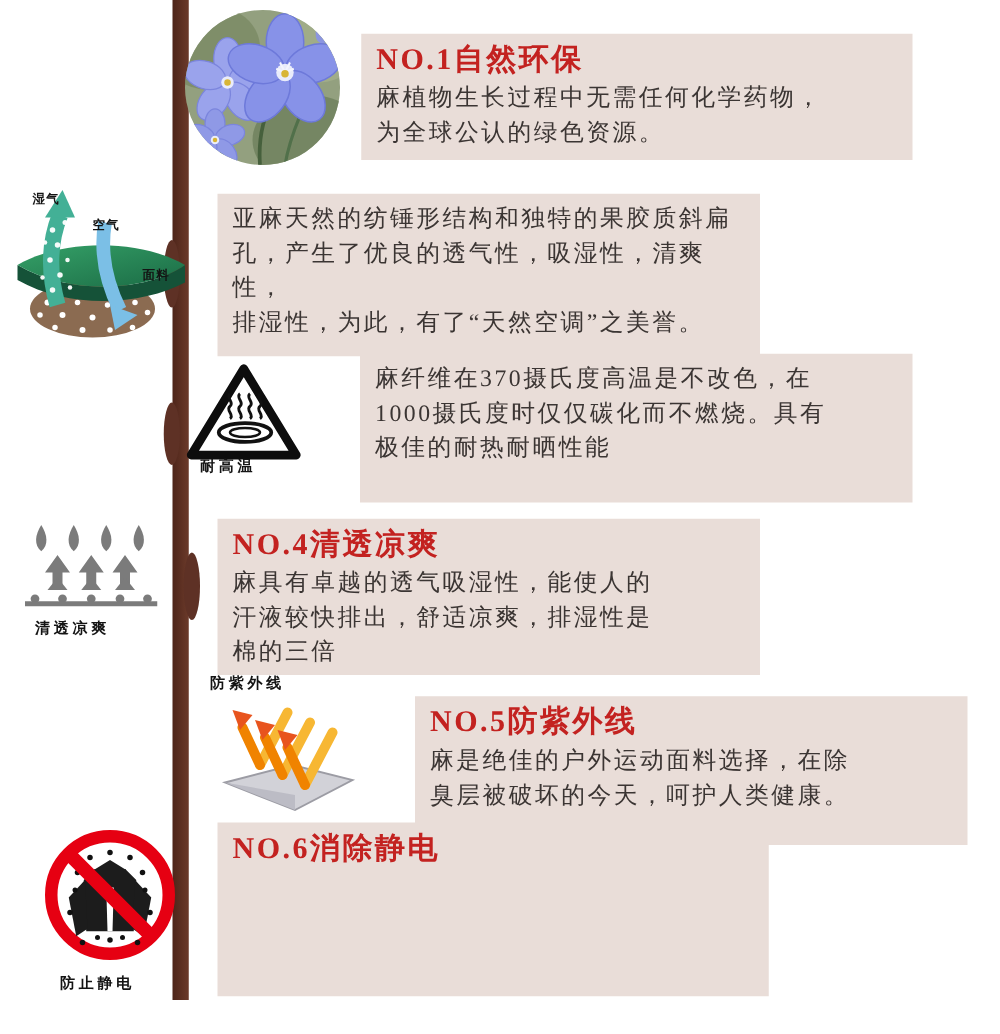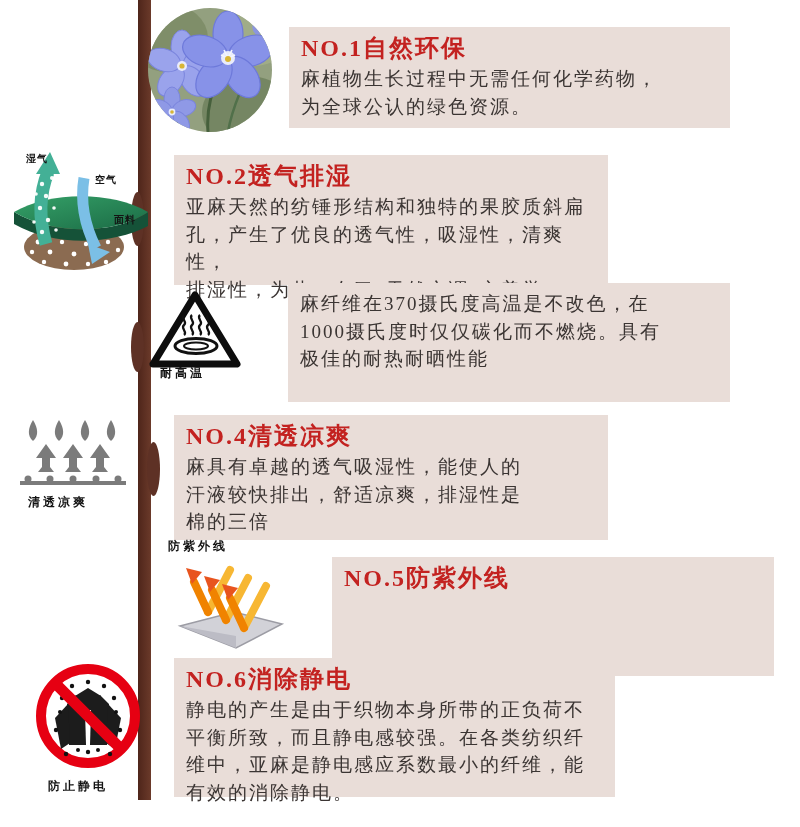--- a/index.html
+++ b/index.html
@@ -48,21 +48,21 @@
   .uv{left:164px;top:538px;width:125px;height:115px;}
   .static{left:32px;top:660px;width:120px;height:145px;}
 
   .icon-label{
     position:absolute;font-weight:bold;color:#141414;
     font-size:12px;letter-spacing:3px;white-space:nowrap;
     font-family:"Liberation Sans","DejaVu Sans",sans-serif;
   }
   .fabric .lbl{font-size:10px;letter-spacing:1px;}
   .lbl-moist{left:18px;top:2px;}
-  .lbl-air{left:66px;top:23px;margin-left:21px;}
+  .lbl-air{left:66px;top:23px;}
   .lbl-cloth{left:106px;top:63px;}
   .heat .icon-label{left:14px;top:76px;}
   .cool .icon-label{left:8px;top:76px;}
   .uv .icon-label{left:4px;top:0;}
   .static .icon-label{left:16px;top:118px;}
 </style>
 </head>
 <body>
 
 <div class="timeline"></div>
@@ -188,21 +188,20 @@
         <circle cx="46" cy="58" r="1.8"></circle>
         <circle cx="28" cy="44" r="1.8"></circle>
       <circle cx="48" cy="80" r="1.8"></circle>
     </g>
   </svg>
   <span class="icon-label lbl lbl-moist">湿气</span>
   <span class="icon-label lbl lbl-air">空气</span>
   <span class="icon-label lbl lbl-cloth">面料</span>
 </div>
 <div class="panel p2">
-  <div class="title">NO.2透气排湿</div>
   <div class="body">亚麻天然的纺锤形结构和独特的果胶质斜扁
 孔，产生了优良的透气性，吸湿性，清爽性，
 排湿性，为此，有了“天然空调”之美誉。</div>
 </div>
 
 <div class="icon-wrap heat">
   <svg width="98" height="82" viewBox="0 0 98 82">
     <path d="M49,6 L91,75 L7,75 Z" fill="#ffffff" stroke="#0d0d0d" stroke-width="7" stroke-linejoin="round"></path>
     <g stroke="#111" stroke-width="2.3" fill="none">
       <path d="M38,46 c4,-3 -4,-7 0,-10 c4,-3 -4,-7 0,-10"></path>
@@ -273,20 +272,22 @@
       <line x1="54" y1="60" x2="40" y2="30" stroke="#f08300" stroke-width="8"></line>
       <polygon points="32,16 48,20 38,32" fill="#e8541e"></polygon>
       <line x1="94" y1="26" x2="72" y2="68" stroke="#f7b733" stroke-width="8"></line>
       <line x1="72" y1="68" x2="58" y2="38" stroke="#f08300" stroke-width="8"></line>
       <polygon points="50,24 66,28 56,40" fill="#e8541e"></polygon>
     </g>
   </svg>
 </div>
 <div class="panel p5">
   <div class="title">NO.5防紫外线</div>
+  <div class="body">麻是绝佳的户外运动面料选择，在除
+臭层被破坏的今天，呵护人类健康。</div>
 </div>
 
 <div class="icon-wrap static">
   <svg width="112" height="112" viewBox="0 0 112 112">
     <circle cx="56" cy="56" r="47" fill="#ffffff" stroke="#e60012" stroke-width="10"></circle>
     <g fill="#1c1c1c">
       <path d="M56,28 L43,36 L56,51 L69,36 Z"></path>
       <path d="M44,35 L35,44 L37,85 L75,85 L77,44 L68,35 L56,49 Z"></path>
       <path d="M36,44 L23,58 L29,89 L38,83 Z"></path>
       <path d="M76,44 L89,58 L83,89 L74,83 Z"></path>
@@ -307,17 +308,13 @@
         <circle cx="66" cy="90" r="2"></circle>
       <circle cx="28" cy="52" r="2"></circle>
         <circle cx="84" cy="52" r="2"></circle>
     </g>
     <rect x="8" y="50.5" width="96" height="11" fill="#e60012" transform="rotate(45 56 56)"></rect>
   </svg>
   <span class="icon-label">防止静电</span>
 </div>
 <div class="panel p6">
   <div class="title">NO.6消除静电</div>
-  <div class="body">静电的产生是由于织物本身所带的正负荷不
-平衡所致，而且静电感较强。在各类纺织纤
-维中，亚麻是静电感应系数最小的纤维，能
-有效的消除静电。</div>
 </div>
 
 </body></html>

